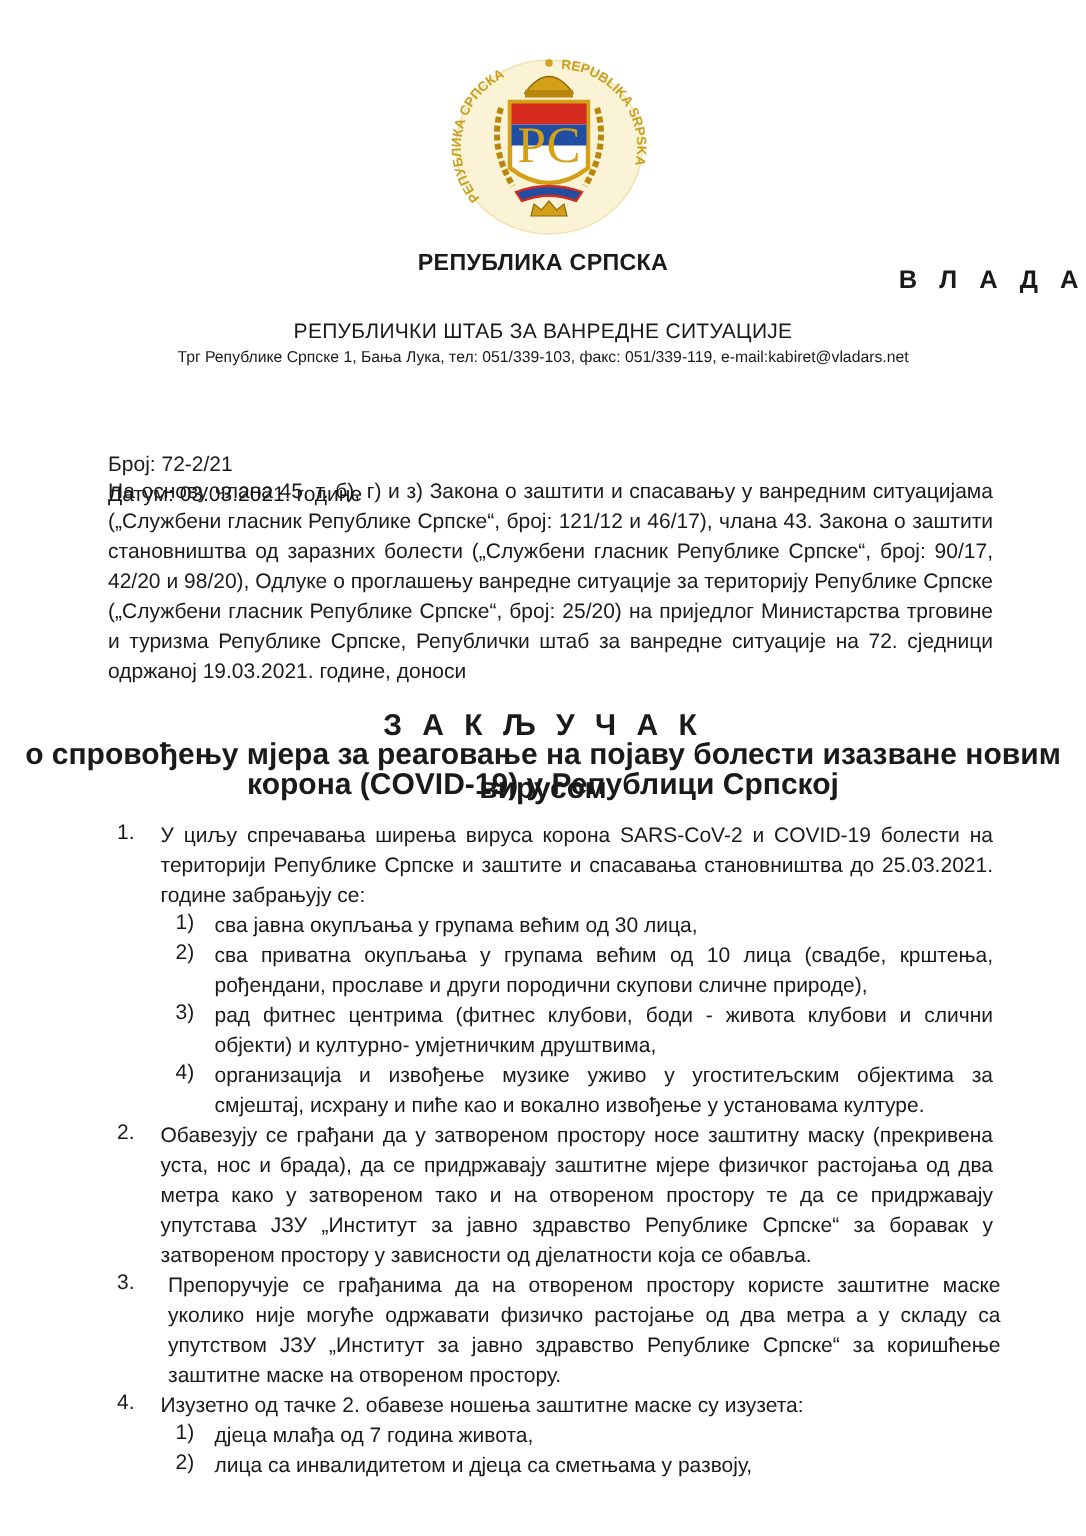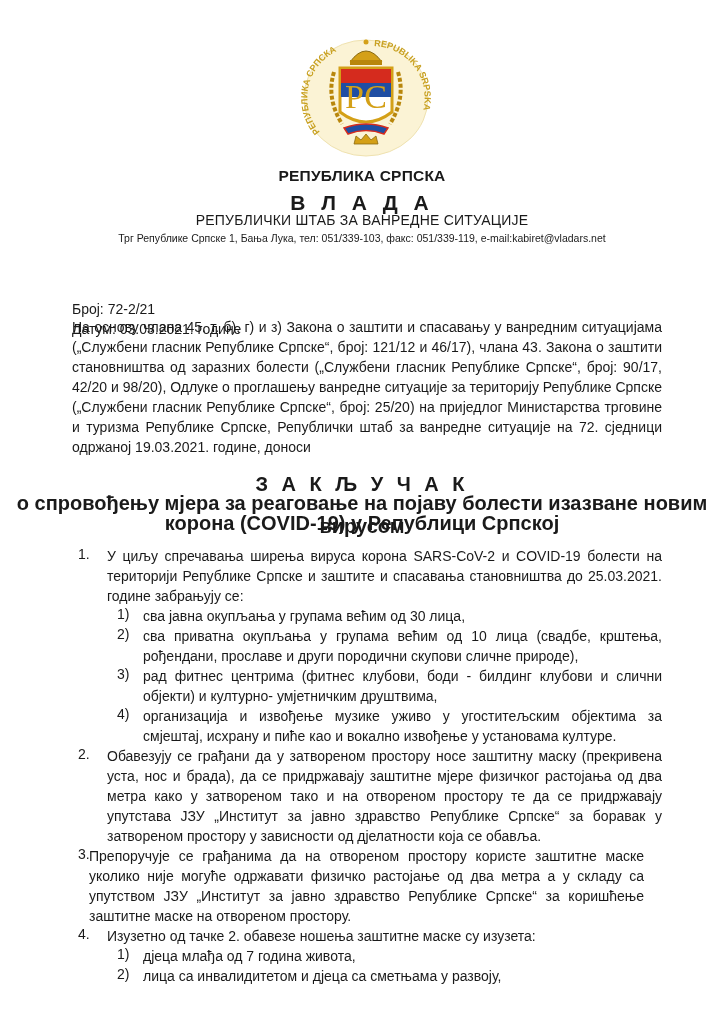--- a/index.html
+++ b/index.html
@@ -2,21 +2,21 @@
 <html><head>
 <meta charset="utf-8">
 <style>
   html, body { margin: 0; padding: 0; background: #ffffff; }
   body { width: 724px; height: 1024px; position: relative; overflow: hidden;
          font-family: "Liberation Sans", "DejaVu Sans", sans-serif; color: #1a1a1a; }
   .abs { position: absolute; }
   .center { left: 0; width: 724px; text-align: center; }
   .logo { left: 298px; top: 32px; width: 136px; height: 128px; }
   .h1 { top: 167px; font-weight: bold; font-size: 15.5px; letter-spacing: 0.2px; }
-  .h2 { top: 191px; font-weight: bold; font-size: 21px; letter-spacing: 5px; }
+  .h2 { top: 177px; font-weight: bold; font-size: 17px; letter-spacing: 5px; text-align: right; }
   .h3 { top: 212px; font-size: 14px; letter-spacing: 0.2px; }
   .addr { top: 232px; font-size: 10.5px; }
   .meta { left: 72px; font-size: 14px; margin-top: 39px; }
   .para { left: 72px; width: 590px; font-size: 14px; line-height: 20px; text-align: justify; text-align-last: left; }
   .title { font-weight: bold; font-size: 20px; }
   .t1 { top: 473px; letter-spacing: 4px; }
   .t2 { top: 492px; text-align: center; }
   .t3 { top: 512px; }
   .num { position: absolute; font-size: 14px; }
   .item-text { position: absolute; font-size: 14px; line-height: 20px; text-align: justify; text-align-last: left; }
@@ -78,35 +78,35 @@
   <span class="num" style="left:78px; top:546px;">1.</span>
   <div class="item-text" style="left:107px; top:546px; width:555px;">У циљу спречавања ширења вируса корона SARS-CoV-2 и COVID-19 болести на територији Републике Српске и заштите и спасавања становништва до 25.03.2021. године забрањују се:</div>
   <div>
     <span class="num" style="left:117px; top:606px;">1)</span>
     <div class="item-text" style="left:143px; top:606px; width:519px;">сва јавна окупљања у групама већим од 30 лица,</div>
 
     <span class="num" style="left:117px; top:626px;">2)</span>
     <div class="item-text" style="left:143px; top:626px; width:519px;">сва приватна окупљања у групама већим од 10 лица (свадбе, крштења, рођендани, прославе и други породични скупови сличне природе),</div>
 
     <span class="num" style="left:117px; top:666px;">3)</span>
-    <div class="item-text" style="left:143px; top:666px; width:519px;">рад фитнес центрима (фитнес клубови, боди - билдинг клубови и слични објекти) и културно- умјетничким друштвима,</div>
+    <div class="item-text" style="left:143px; top:666px; width:519px;">рад фитнес центрима (фитнес клубови, боди - живота клубови и слични објекти) и културно- умјетничким друштвима,</div>
 
     <span class="num" style="left:117px; top:706px;">4)</span>
     <div class="item-text" style="left:143px; top:706px; width:519px;">организација и извођење музике уживо у угоститељским објектима за смјештај, исхрану и пиће као и вокално извођење у установама културе.</div>
   </div>
 </div>
 
 <div>
   <span class="num" style="left:78px; top:746px;">2.</span>
   <div class="item-text" style="left:107px; top:746px; width:555px;">Обавезују се грађани да у затвореном простору носе заштитну маску (прекривена уста, нос и брада), да се придржавају заштитне мјере физичког растојања од два метра како у затвореном тако и на отвореном простору те да се придржавају упутстава ЈЗУ „Институт за јавно здравство Републике Српске“ за боравак у затвореном простору у зависности од дјелатности која се обавља.</div>
 </div>
 
 <div>
   <span class="num" style="left:78px; top:846px;">3.</span>
-  <div class="item-text" style="left:89px; top:846px; width:555px;">Препоручује се грађанима да на отвореном простору користе заштитне маске уколико није могуће одржавати физичко растојање од два метра а у складу са упутством ЈЗУ „Институт за јавно здравство Републике Српске“ за коришћење заштитне маске на отвореном простору.</div>
+  <div class="item-text" style="left:112px; top:846px; width:555px;">Препоручује се грађанима да на отвореном простору користе заштитне маске уколико није могуће одржавати физичко растојање од два метра а у складу са упутством ЈЗУ „Институт за јавно здравство Републике Српске“ за коришћење заштитне маске на отвореном простору.</div>
 </div>
 
 <div>
   <span class="num" style="left:78px; top:926px;">4.</span>
   <div class="item-text" style="left:107px; top:926px; width:555px;">Изузетно од тачке 2. обавезе ношења заштитне маске су изузета:</div>
   <div>
     <span class="num" style="left:117px; top:946px;">1)</span>
     <div class="item-text" style="left:143px; top:946px; width:519px;">дјеца млађа од 7 година живота,</div>
 
     <span class="num" style="left:117px; top:966px;">2)</span>

